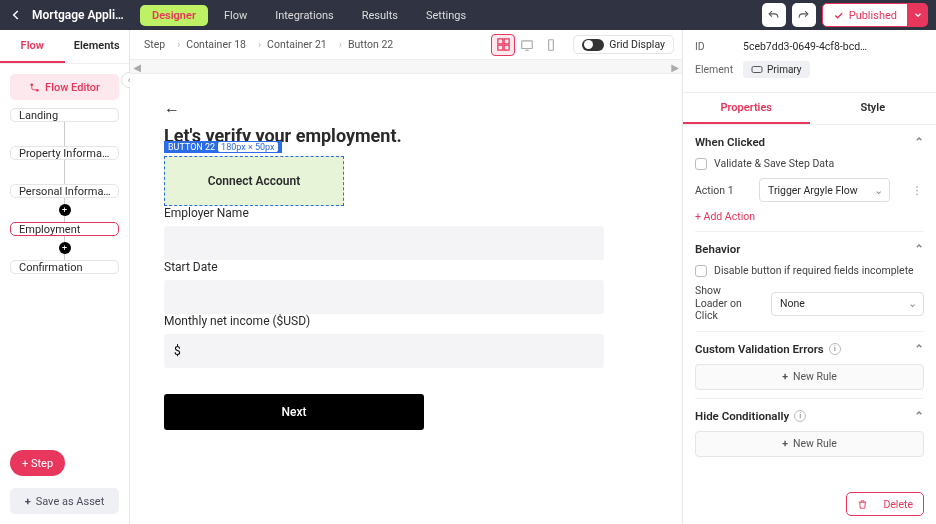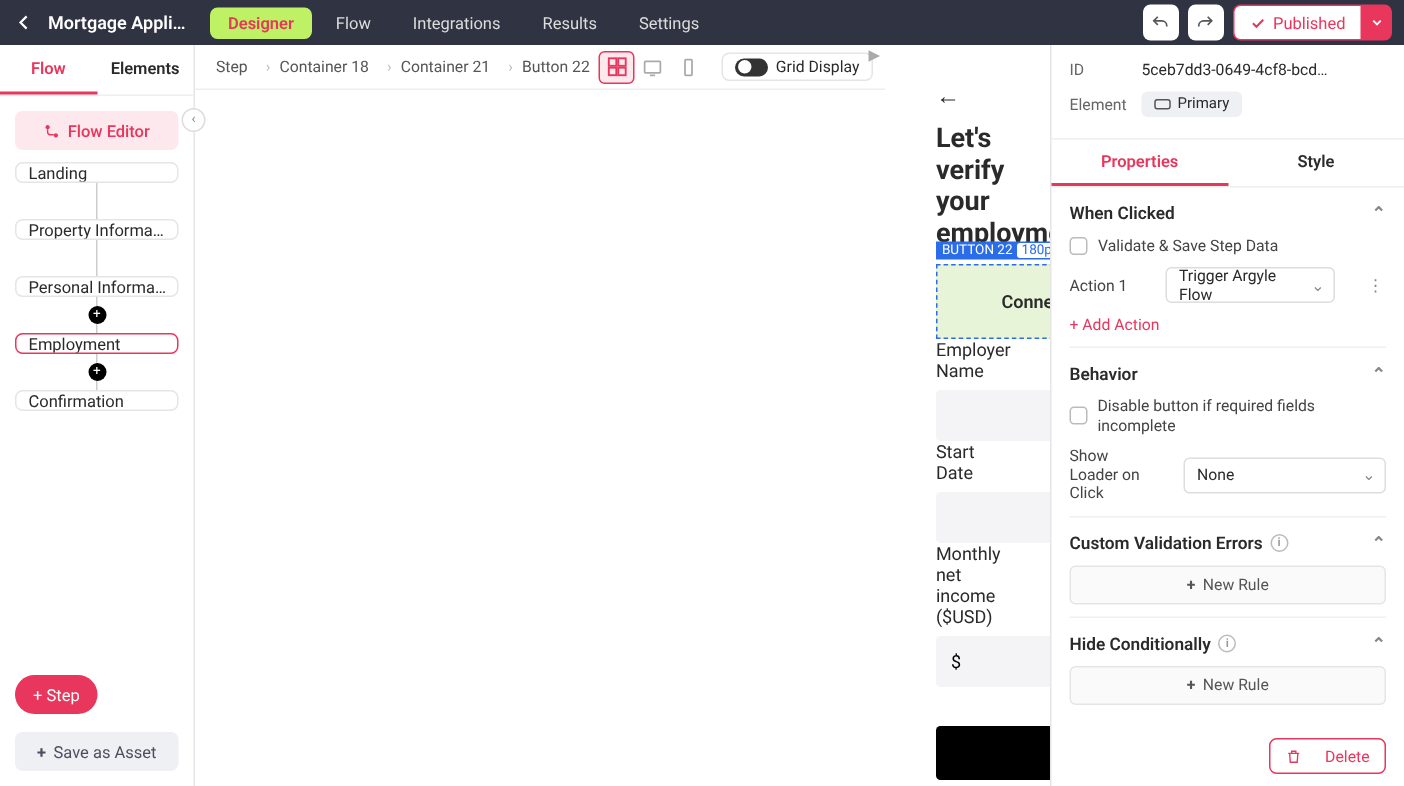--- a/index.html
+++ b/index.html
@@ -31,21 +31,21 @@
 .lsb .stepnode{height:14px;border:1px solid #e5e5e7;border-radius:5px;padding:0 8px;font-size:11px;display:flex;align-items:center;cursor:pointer;background:#fff;white-space:nowrap;overflow:hidden;text-overflow:ellipsis}
 .lsb .stepnode.sel{border-color:#e8365c}
 .lsb .conn{height:24px;display:flex;align-items:center;justify-content:center;position:relative}
 .lsb .conn::before{content:"";width:1px;height:100%;background:#ccc;position:absolute}
 .lsb .plusdot{width:12px;height:12px;border-radius:50%;background:#000;color:#fff;font-size:9px;display:flex;align-items:center;justify-content:center;position:relative;z-index:1}
 .lsb .addstep{position:absolute;left:10px;bottom:48px;height:26px;padding:0 12px;border-radius:13px;background:#e8365c;color:#fff;font-size:11px;display:flex;align-items:center;gap:4px;cursor:pointer}
 .lsb .saveasset{position:absolute;left:10px;right:10px;bottom:10px;height:26px;background:#eff0f4;color:#4d4d5f;border-radius:5px;font-size:11px;display:flex;align-items:center;justify-content:center;gap:5px;cursor:pointer}
 .lsb .collapse{position:absolute;right:-8px;top:42px;width:16px;height:16px;border-radius:50%;background:#fff;border:1px solid #ddd;display:flex;align-items:center;justify-content:center;cursor:pointer;font-size:9px;color:#888}
 
 
-.canvaswrap{flex:1;display:flex;flex-direction:row;min-width:0}
+.canvaswrap{flex:1;display:flex;flex-direction:column;min-width:0}
 .cvtb{height:30px;border-bottom:1px solid #eee;display:flex;align-items:center;padding:0 8px;gap:0}
 .crumb{font-size:10.5px;color:#555;padding:2px 6px;cursor:pointer;position:relative}
 .crumb+.crumb::before{content:"›";color:#bbb;margin-right:6px}
 .cvtb .sp{flex:1}
 .cvtb .viewbtn{width:24px;height:22px;border-radius:4px;display:flex;align-items:center;justify-content:center;color:#888;cursor:pointer}
 .cvtb .viewbtn.active{background:#fde8ed;color:#e8365c;border:1px solid #e8365c}
 .cvtb .griddisp{display:flex;align-items:center;gap:5px;margin-left:10px;padding:2px 8px;border:1px solid #e5e5e7;border-radius:5px;font-size:10.5px;cursor:pointer}
 .toggle{width:22px;height:12px;border-radius:6px;background:#333;position:relative}
 .toggle::after{content:"";width:9px;height:9px;background:#fff;border-radius:50%;position:absolute;top:1.5px;left:1.5px}
 .ruler{height:14px;background:#f7f7f8;border-bottom:1px solid #eee;position:relative}
@@ -57,21 +57,21 @@
 .selwrap{display:inline-block;position:relative}
 .sellabel{position:absolute;top:-15px;left:0;background:#2b6de8;color:#fff;font-size:9px;padding:1px 4px;display:flex;align-items:center;gap:3px}
 .sellabel .dims{background:#fff;color:#2b6de8;padding:0 3px;border-radius:2px}
 .connectbtn{width:180px;height:50px;border:1.5px dashed #2b6de8;background:#e8f4d8;display:flex;align-items:center;justify-content:center;font-size:12px;font-weight:600;cursor:pointer}
 .formgroup{}
 .flabel{font-size:12px;margin-bottom:6px;display:block}
 .finput{width:440px;height:34px;background:#f4f4f6;border:none;border-radius:3px;padding:0 10px;font-size:12px}
 .nextbtn{width:260px;height:36px;background:#000;color:#fff;font-size:12px;font-weight:500;border:none;border-radius:3px;margin-top:26px;cursor:pointer}
 
 
-.rsp{width:236px;border-left:1px solid #e5e5e7;display:flex;flex-direction:column;font-size:11px;position:relative}
+.rsp{width:254px;border-left:1px solid #e5e5e7;display:flex;flex-direction:column;font-size:11px;position:relative}
 .rsp .meta{padding:10px 12px 6px;border-bottom:1px solid #eee}
 .rsp .metarow{display:flex;align-items:center;margin-bottom:8px}
 .rsp .mlabel{width:48px;color:#666;font-size:10.5px}
 .rsp .mval{flex:1;font-size:10.5px;white-space:nowrap;overflow:hidden;text-overflow:ellipsis}
 .rsp .chip{display:inline-flex;align-items:center;gap:4px;background:#eff0f4;padding:3px 8px;border-radius:4px;font-size:10px}
 .rsp .ptabs{display:flex;height:32px;border-bottom:1px solid #eee}
 .rsp .ptab{flex:1;display:flex;align-items:center;justify-content:center;font-size:11px;font-weight:600;cursor:pointer;border-bottom:2px solid transparent}
 .rsp .ptab.active{color:#e8365c;border-bottom-color:#e8365c}
 .rsp .body{flex:1;overflow:auto;padding:0 12px 40px}
 .rsp .sec{padding:10px 0 8px;border-bottom:1px solid #f0f0f2}

